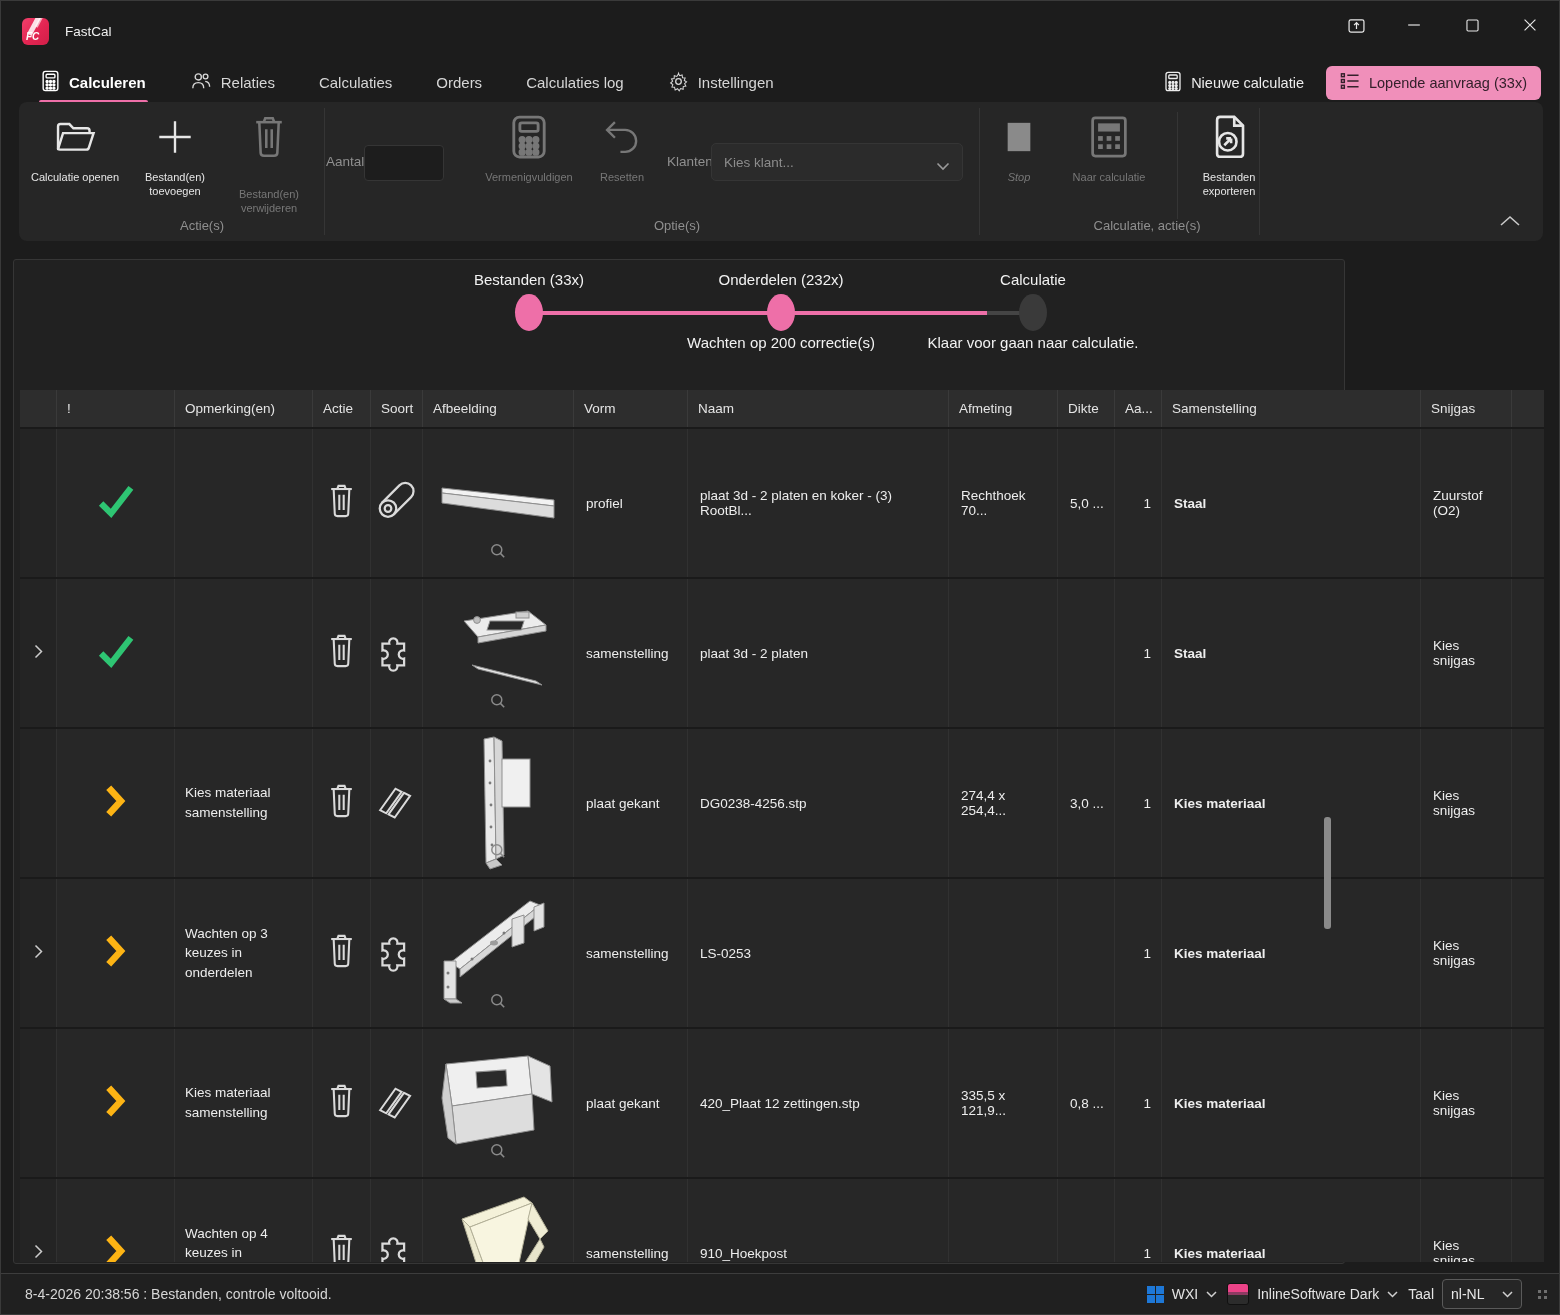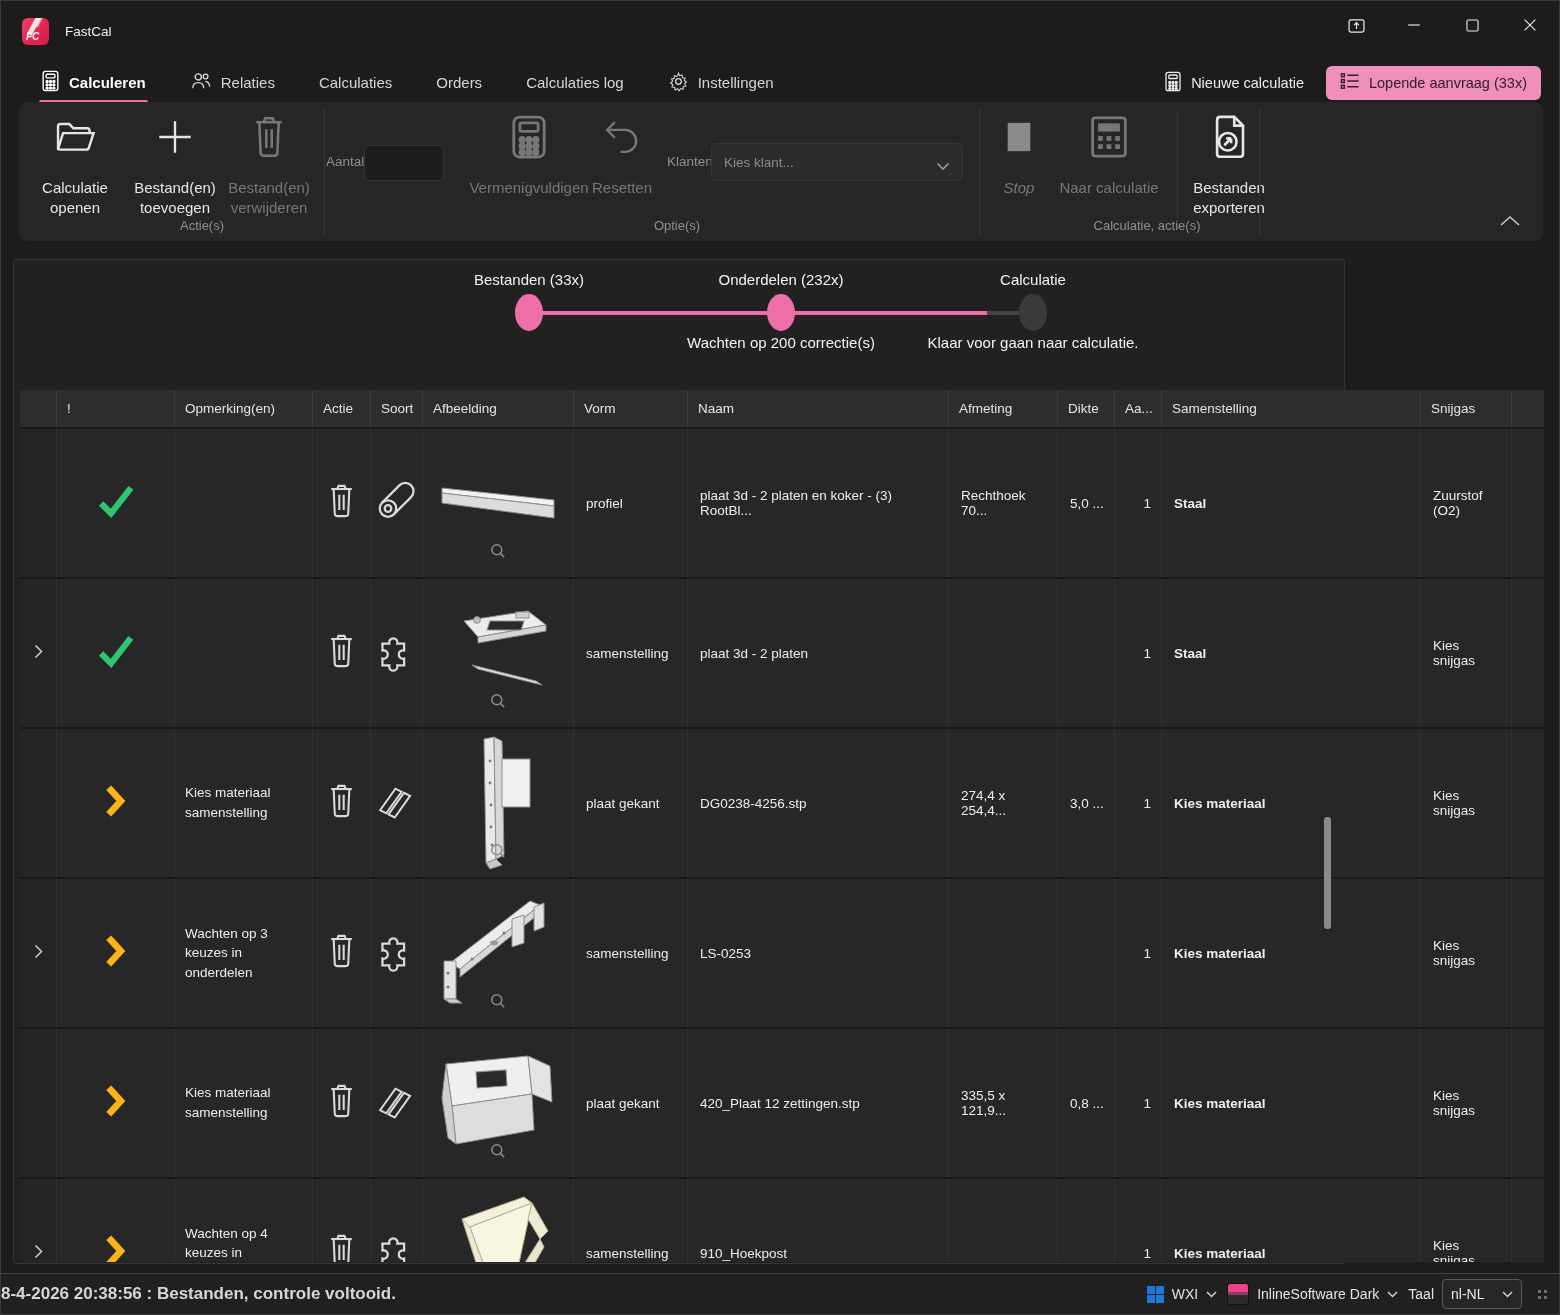--- a/index.html
+++ b/index.html
@@ -30,21 +30,21 @@
   .newcalc svg { stroke:currentColor; fill:none; stroke-width:1.5; }
   .pendingbtn { display:flex; align-items:center; gap:9px; font-size:14.5px; color:#34202b; background:#f08fba; border-radius:6px; height:34px; padding:0 14px; font-weight:500;}
   .pendingbtn svg { stroke:#34202b; fill:none; stroke-width:1.6; }
 
   
   .ribbon { position:absolute; left:18px; top:101px; width:1524px; height:139px; background:#262626; border-radius:8px; }
   .rdivider { position:absolute; top:6px; bottom:6px; width:1px; background:#353535; }
   .rgroup-label { position:absolute; bottom:8px; font-size:13px; color:#8f8f8f; transform:translateX(-50%);margin-left:28px; }
   .rbtn { position:absolute; top:10px; display:flex; flex-direction:column; align-items:center; color:#e6e6e6; text-align:center; }
   .rbtn .ricon { height:54px; display:flex; align-items:center; justify-content:center; }
-  .rbtn .rlabel { font-size:15px; line-height:1.3; margin-top:12px; }
+  .rbtn .rlabel { font-size:11px; line-height:1.3; margin-top:4px; }
   .rbtn svg { stroke:currentColor; fill:none; stroke-width:1.5; }
   .rbtn.disabled { color:#777777; }
   .rfield-label { position:absolute; font-size:13.5px; color:#8f8f8f; }
   .amount-input { position:absolute; left:345px; top:43px; width:80px; height:36px; background:#1d1d1d; border:1px solid #353535; border-radius:4px; color:#e8e8e8; font-size:13px; padding:0 8px; font-family:inherit;}
   .klant-select { position:absolute; left:692px; top:41px; width:252px; height:38px; background:#2b2b2b; border:1px solid #353535; border-radius:5px; display:flex; align-items:center; padding:0 12px; font-size:13.5px; color:#8c8c8c; }
   .klant-select svg { position:absolute; right:12px; stroke:#9a9a9a; fill:none; stroke-width:1.6;}
   .collapse-btn { position:absolute; right:22px; bottom:10px; color:#c8c8c8; }
   .collapse-btn svg { stroke:currentColor; fill:none; stroke-width:1.6; }
 
   
@@ -80,21 +80,21 @@
   .trash { color:#dadada; }
   .trash svg, .soort svg { stroke:currentColor; fill:none; stroke-width:1.5; }
   .soort { color:#dadada; }
 
   
   .vscroll { position:absolute; right:13px; top:130px; bottom:2px; width:7px; }
   .vscroll .thumb { position:absolute; left:0; width:7px; height:112px; top:427px; background:#8a8a8a; border-radius:3px; }
 
   
   .statusbar { position:absolute; left:0; right:0; bottom:0; height:41px; background:#202020; border-top:1px solid #3d3d3d; display:flex; align-items:center; }
-  .statusmsg { font-size:17px; color:#d6d6d6;font-weight:bold; }
+  .statusmsg { margin-left:24px; font-size:14px; color:#d6d6d6; }
   .status-right { position:absolute; right:10px; display:flex; align-items:center; gap:10px; height:100%; }
   .sb-item { display:flex; align-items:center; gap:8px; font-size:14px; color:#e4e4e4; }
   .sb-item svg.chev { stroke:#cfcfcf; fill:none; stroke-width:1.5; }
   .wxi-icon { width:17px; height:17px; display:grid; grid-template-columns:8px 8px; grid-template-rows:8px 8px; gap:1px; }
   .wxi-icon i { background:#1e78d7; }
   .theme-swatch { width:22px; height:22px; border-radius:3px; background:linear-gradient(180deg,#ec4388 0%,#ec4388 42%,#8e3a62 42%,#8e3a62 55%,#2c2c2c 55%,#2c2c2c 100%); border:1px solid #111; }
   .lang-box { width:80px; height:30px; border:1px solid #5a5a5a; border-radius:4px; background:#262626; display:flex; align-items:center; padding:0 8px; font-size:14px; color:#e8e8e8; position:relative; }
   .lang-box svg { position:absolute; right:8px; stroke:#cfcfcf; fill:none; stroke-width:1.5; }
   .grip { display:grid; grid-template-columns:3px 3px; grid-template-rows:3px 3px; gap:3px; margin-left:6px; margin-right:2px; }
   .grip i { background:#6f6f6f; }
@@ -227,21 +227,21 @@
       <div class="rlabel">Calculatie openen</div>
     </div>
     <div class="rbtn" style="left:108px; width:96px;">
       <div class="ricon">
           <span><svg width="46" height="44" viewBox="0 0 28 28">
               <path d="M14 4 V24 M4 14 H24"></path>
             </svg></span>
         </div>
       <div class="rlabel">Bestand(en) toevoegen</div>
     </div>
-    <div class="rbtn disabled" style="left:202px; width:96px;">
+    <div class="rbtn disabled" style="left:202px; width:96px;gap:17px;">
       <div class="ricon">
           <span><svg width="42" height="46" viewBox="0 0 24 27">
               <path d="M9 4.5 L9.8 2.5 H14.2 L15 4.5"></path>
               <path d="M4.5 4.8 H19.5"></path>
               <path d="M6.3 4.8 L7.1 22.8 Q7.2 24.5 9 24.5 H15 Q16.8 24.5 16.9 22.8 L17.7 4.8"></path>
               <path d="M10.4 9 V20 M13.6 9 V20"></path>
             </svg></span>
         </div>
       <div class="rlabel">Bestand(en) verwijderen</div>
     </div>

